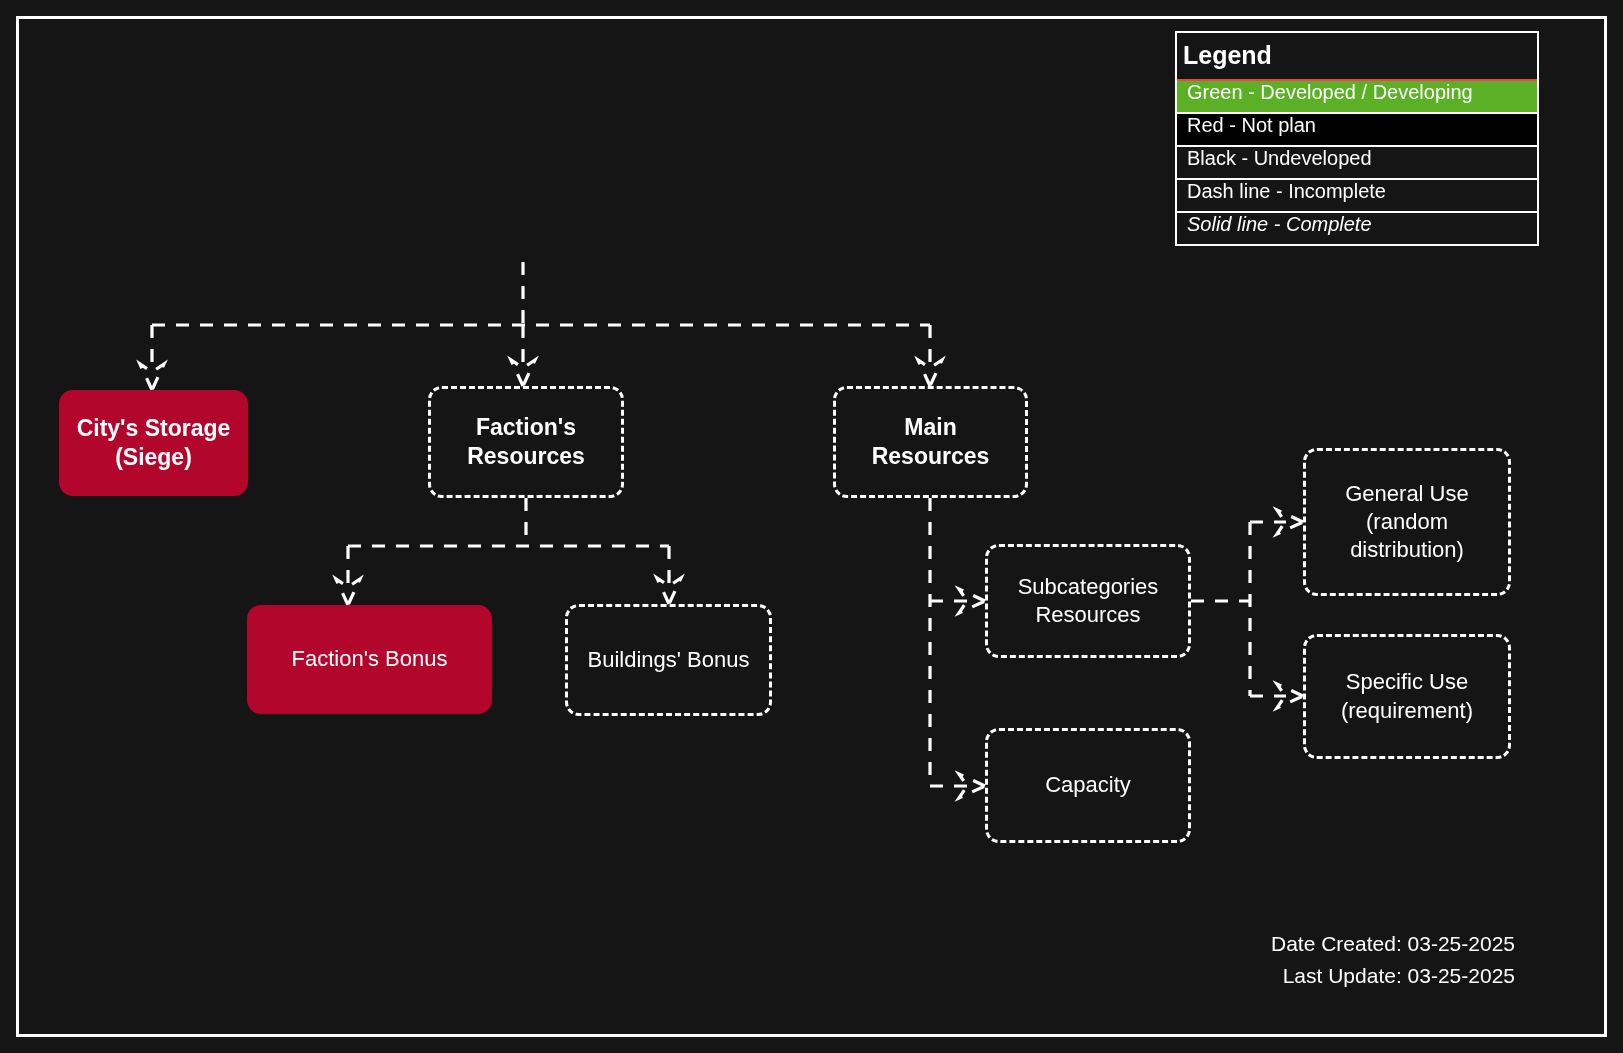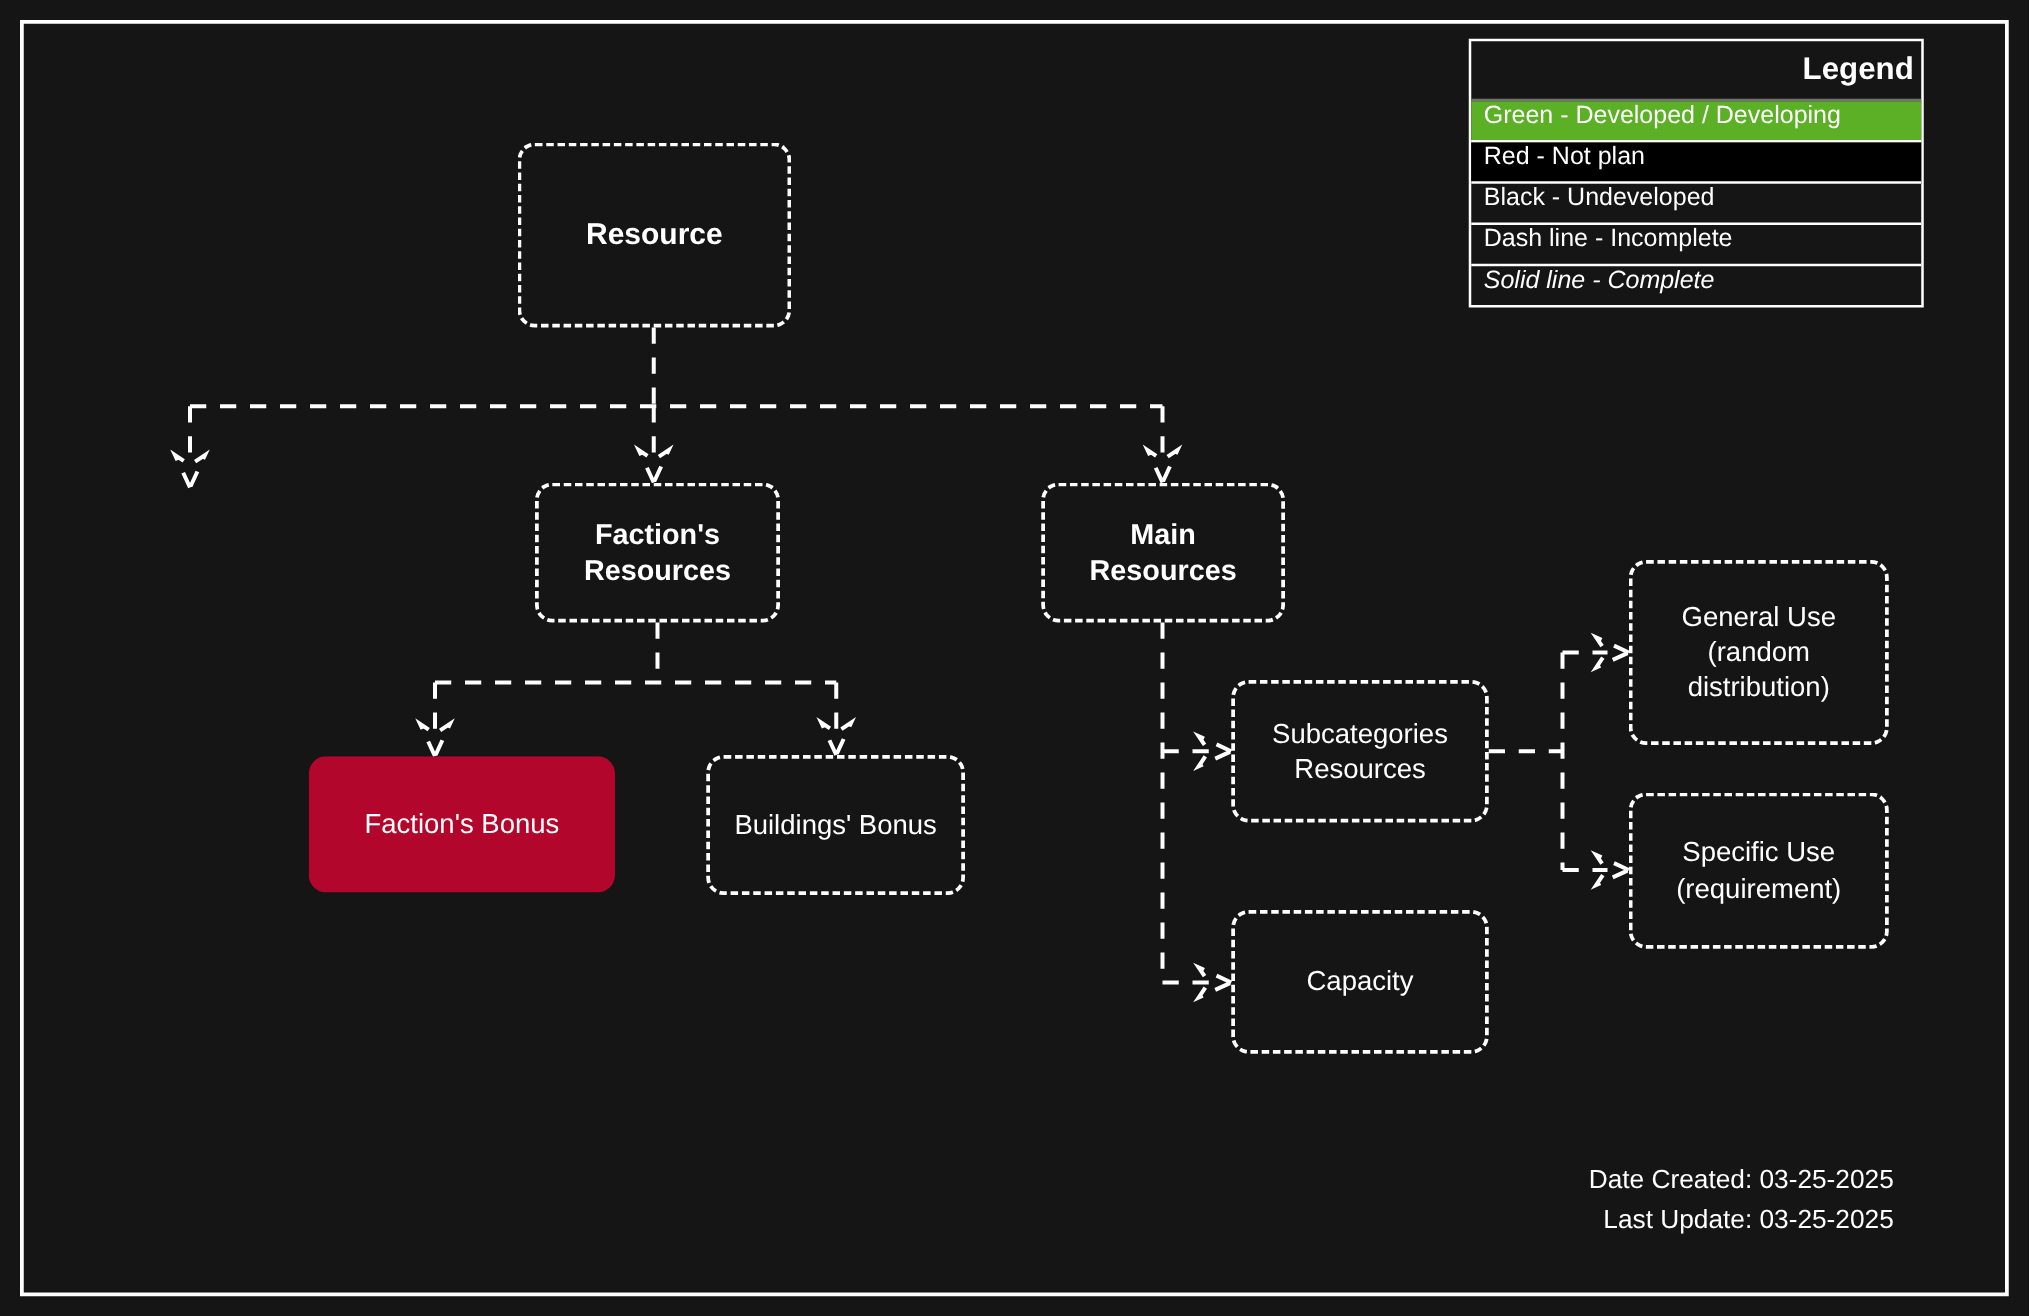--- a/index.html
+++ b/index.html
@@ -74,26 +74,26 @@
   #legend {
     position: absolute;
     left: 1175px;
     top: 31px;
     width: 364px;
     border: 2px solid #ffffff;
     box-sizing: border-box;
     background: #151515;
   }
   .legend-title {
-    text-align: right;
+    text-align: left;
     color: #ffffff;
     font-weight: bold;
     font-size: 25px;
     padding: 8px 6px 9px 6px;
-    border-bottom: 2px solid #737373;
+    border-bottom: 2px solid #ef4444;
     box-sizing: border-box;
   }
   .legend-row {
     color: #ffffff;
     font-size: 20px;
     padding: 0 0 8px 10px;
     border-bottom: 2px solid #ffffff;
     box-sizing: border-box;
     line-height: 1.15;
   }
@@ -151,22 +151,23 @@
       <path d="M 348 605 L 336 579 L 348 587 L 360 579 Z"></path>
       <path d="M 669 604 L 657 578 L 669 586 L 681 578 Z"></path>
 
       <path d="M 985 601 L 959 589 L 967 601 L 959 613 Z"></path>
       <path d="M 985 786 L 959 774 L 967 786 L 959 798 Z"></path>
       <path d="M 1303 522 L 1277 510 L 1285 522 L 1277 534 Z"></path>
       <path d="M 1303 696 L 1277 684 L 1285 696 L 1277 708 Z"></path>
     </g>
   </svg>
 
-  <div class="node dashed bold" style="left:414px; top:114px; width:219px; height:148px; font-size:24px;">Resource</div>
-
+
+  <div class="node filled-red bold" style="left:59px; top:390px; width:189px; height:106px; font-size:23px;">City's Storage
+(Siege)</div>
 
   <div class="node dashed bold" style="left:428px; top:386px; width:196px; height:112px; font-size:23px;">Faction's
 Resources</div>
 
   <div class="node dashed bold" style="left:833px; top:386px; width:195px; height:112px; font-size:23px;">Main
 Resources</div>
 
   <div class="node filled-red" style="left:247px; top:605px; width:245px; height:109px; font-size:22px;">Faction's Bonus</div>
 
   <div class="node dashed" style="left:565px; top:604px; width:207px; height:112px; font-size:22px;">Buildings' Bonus</div>

